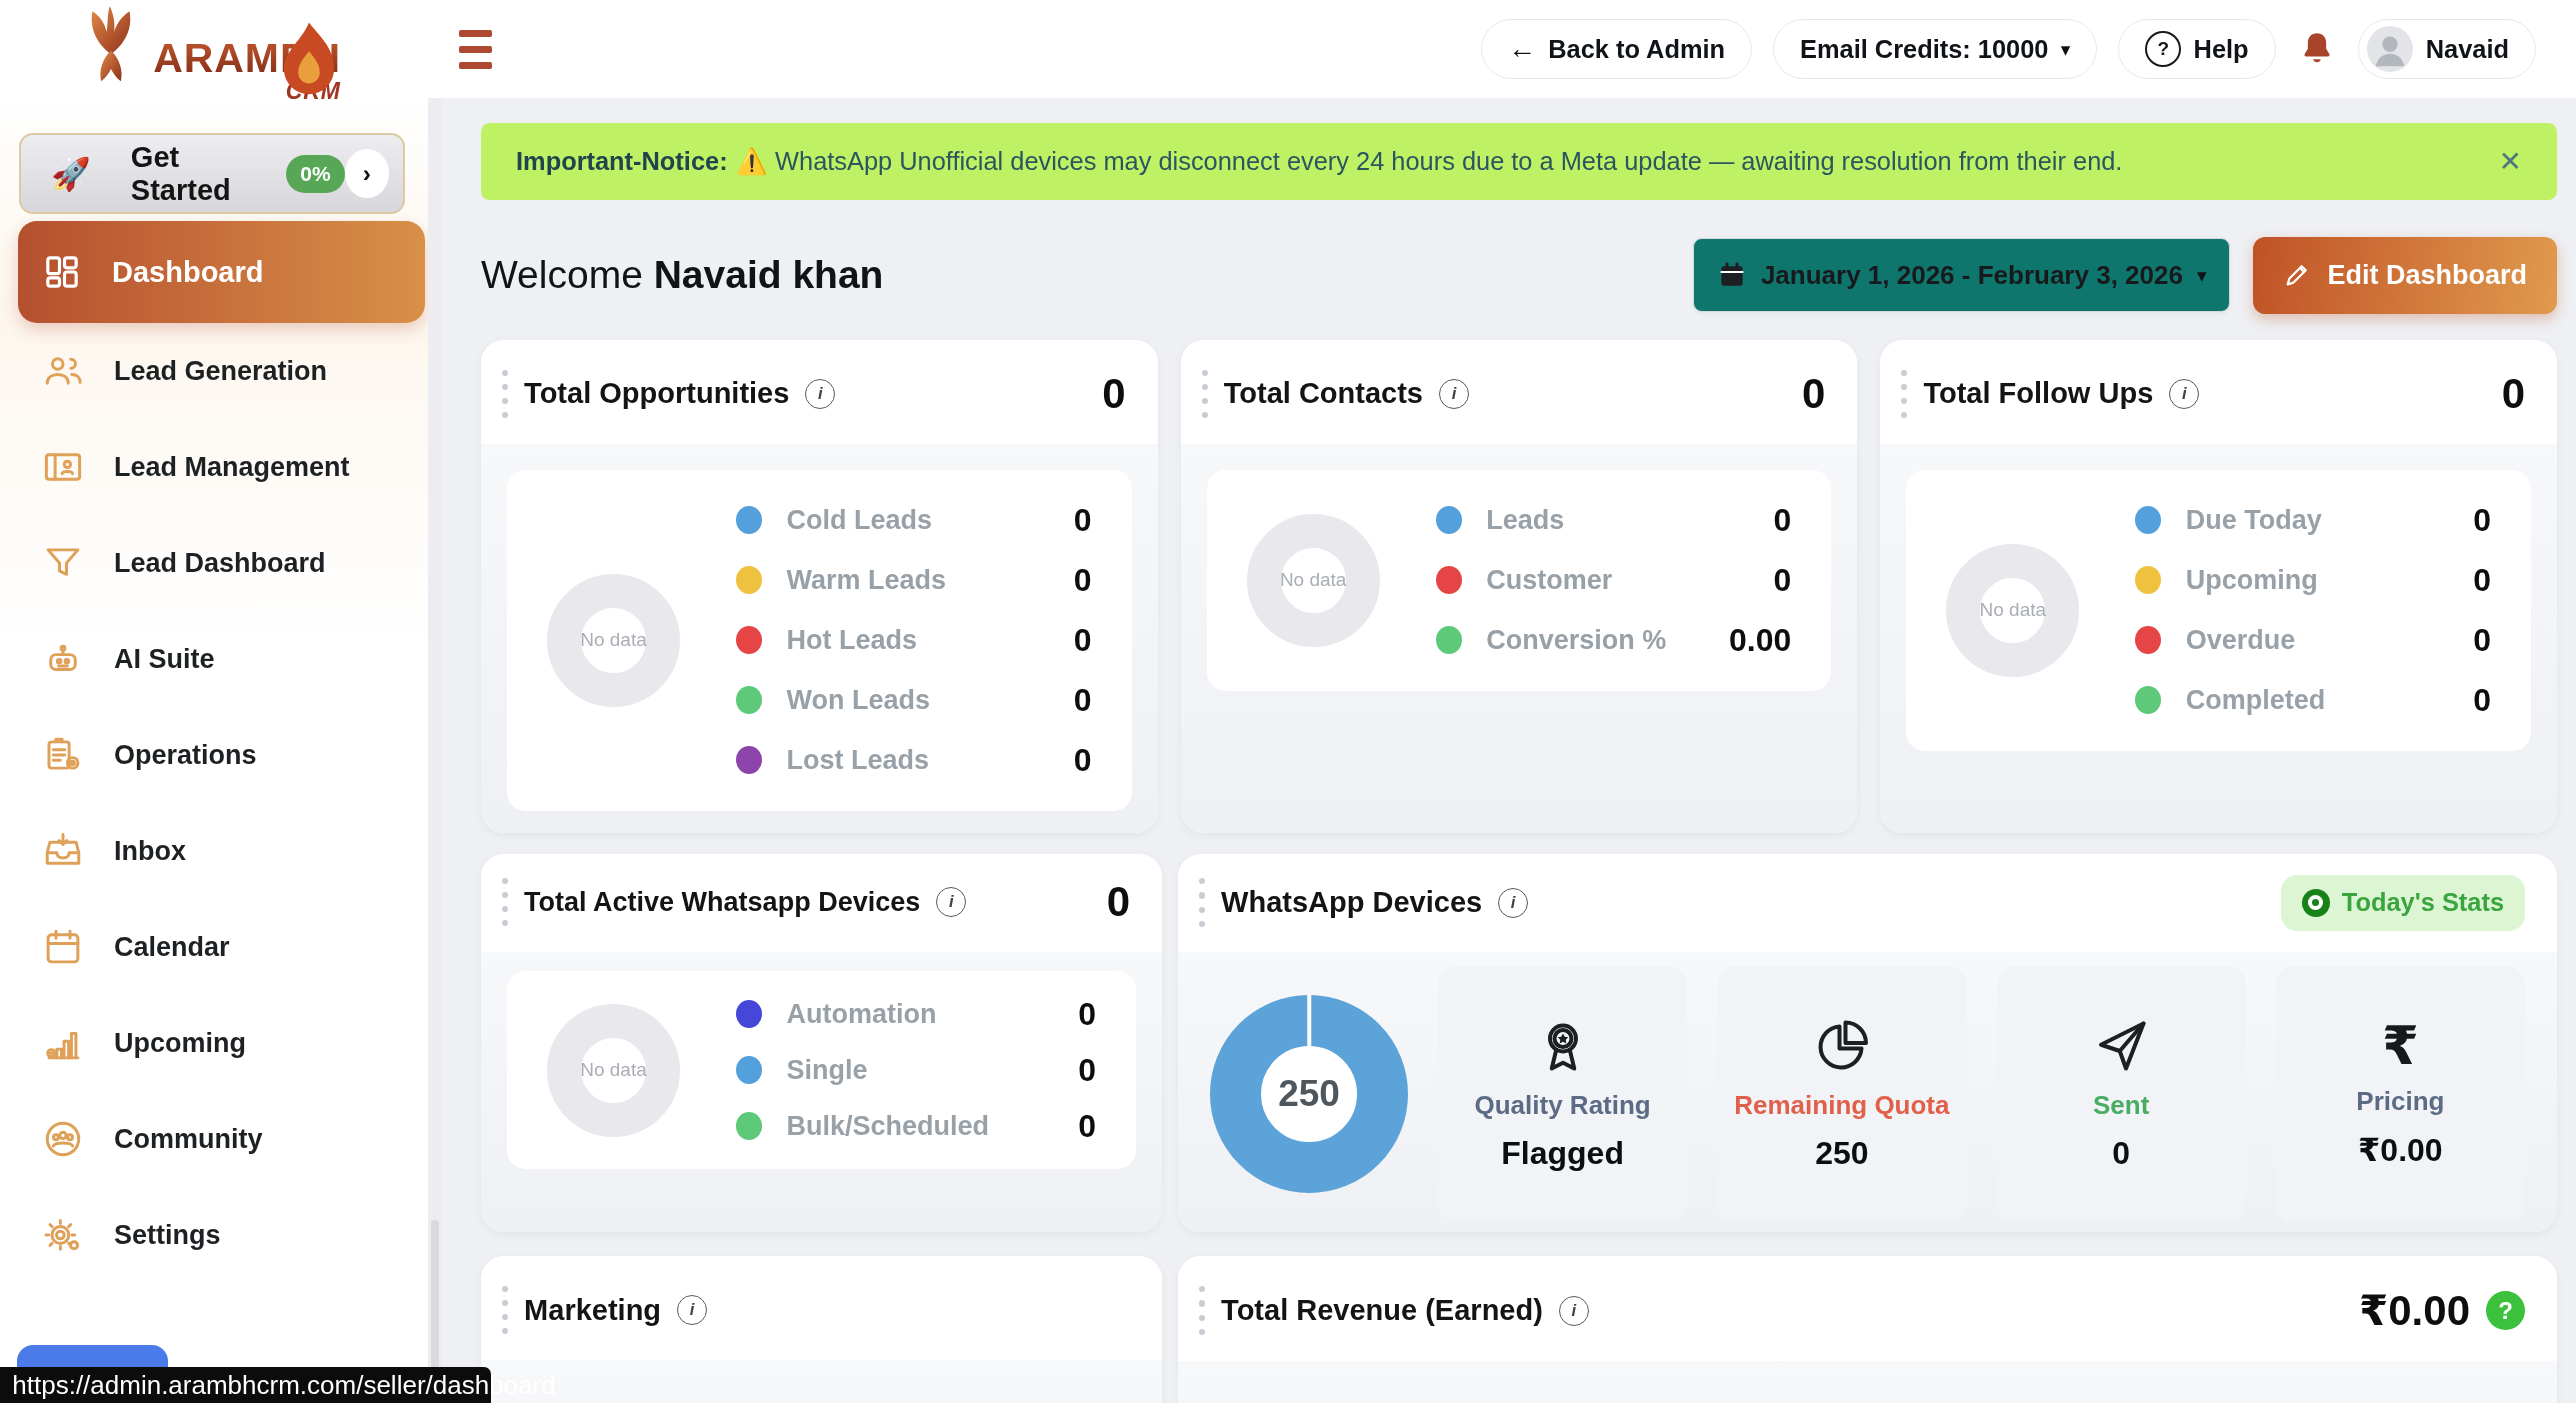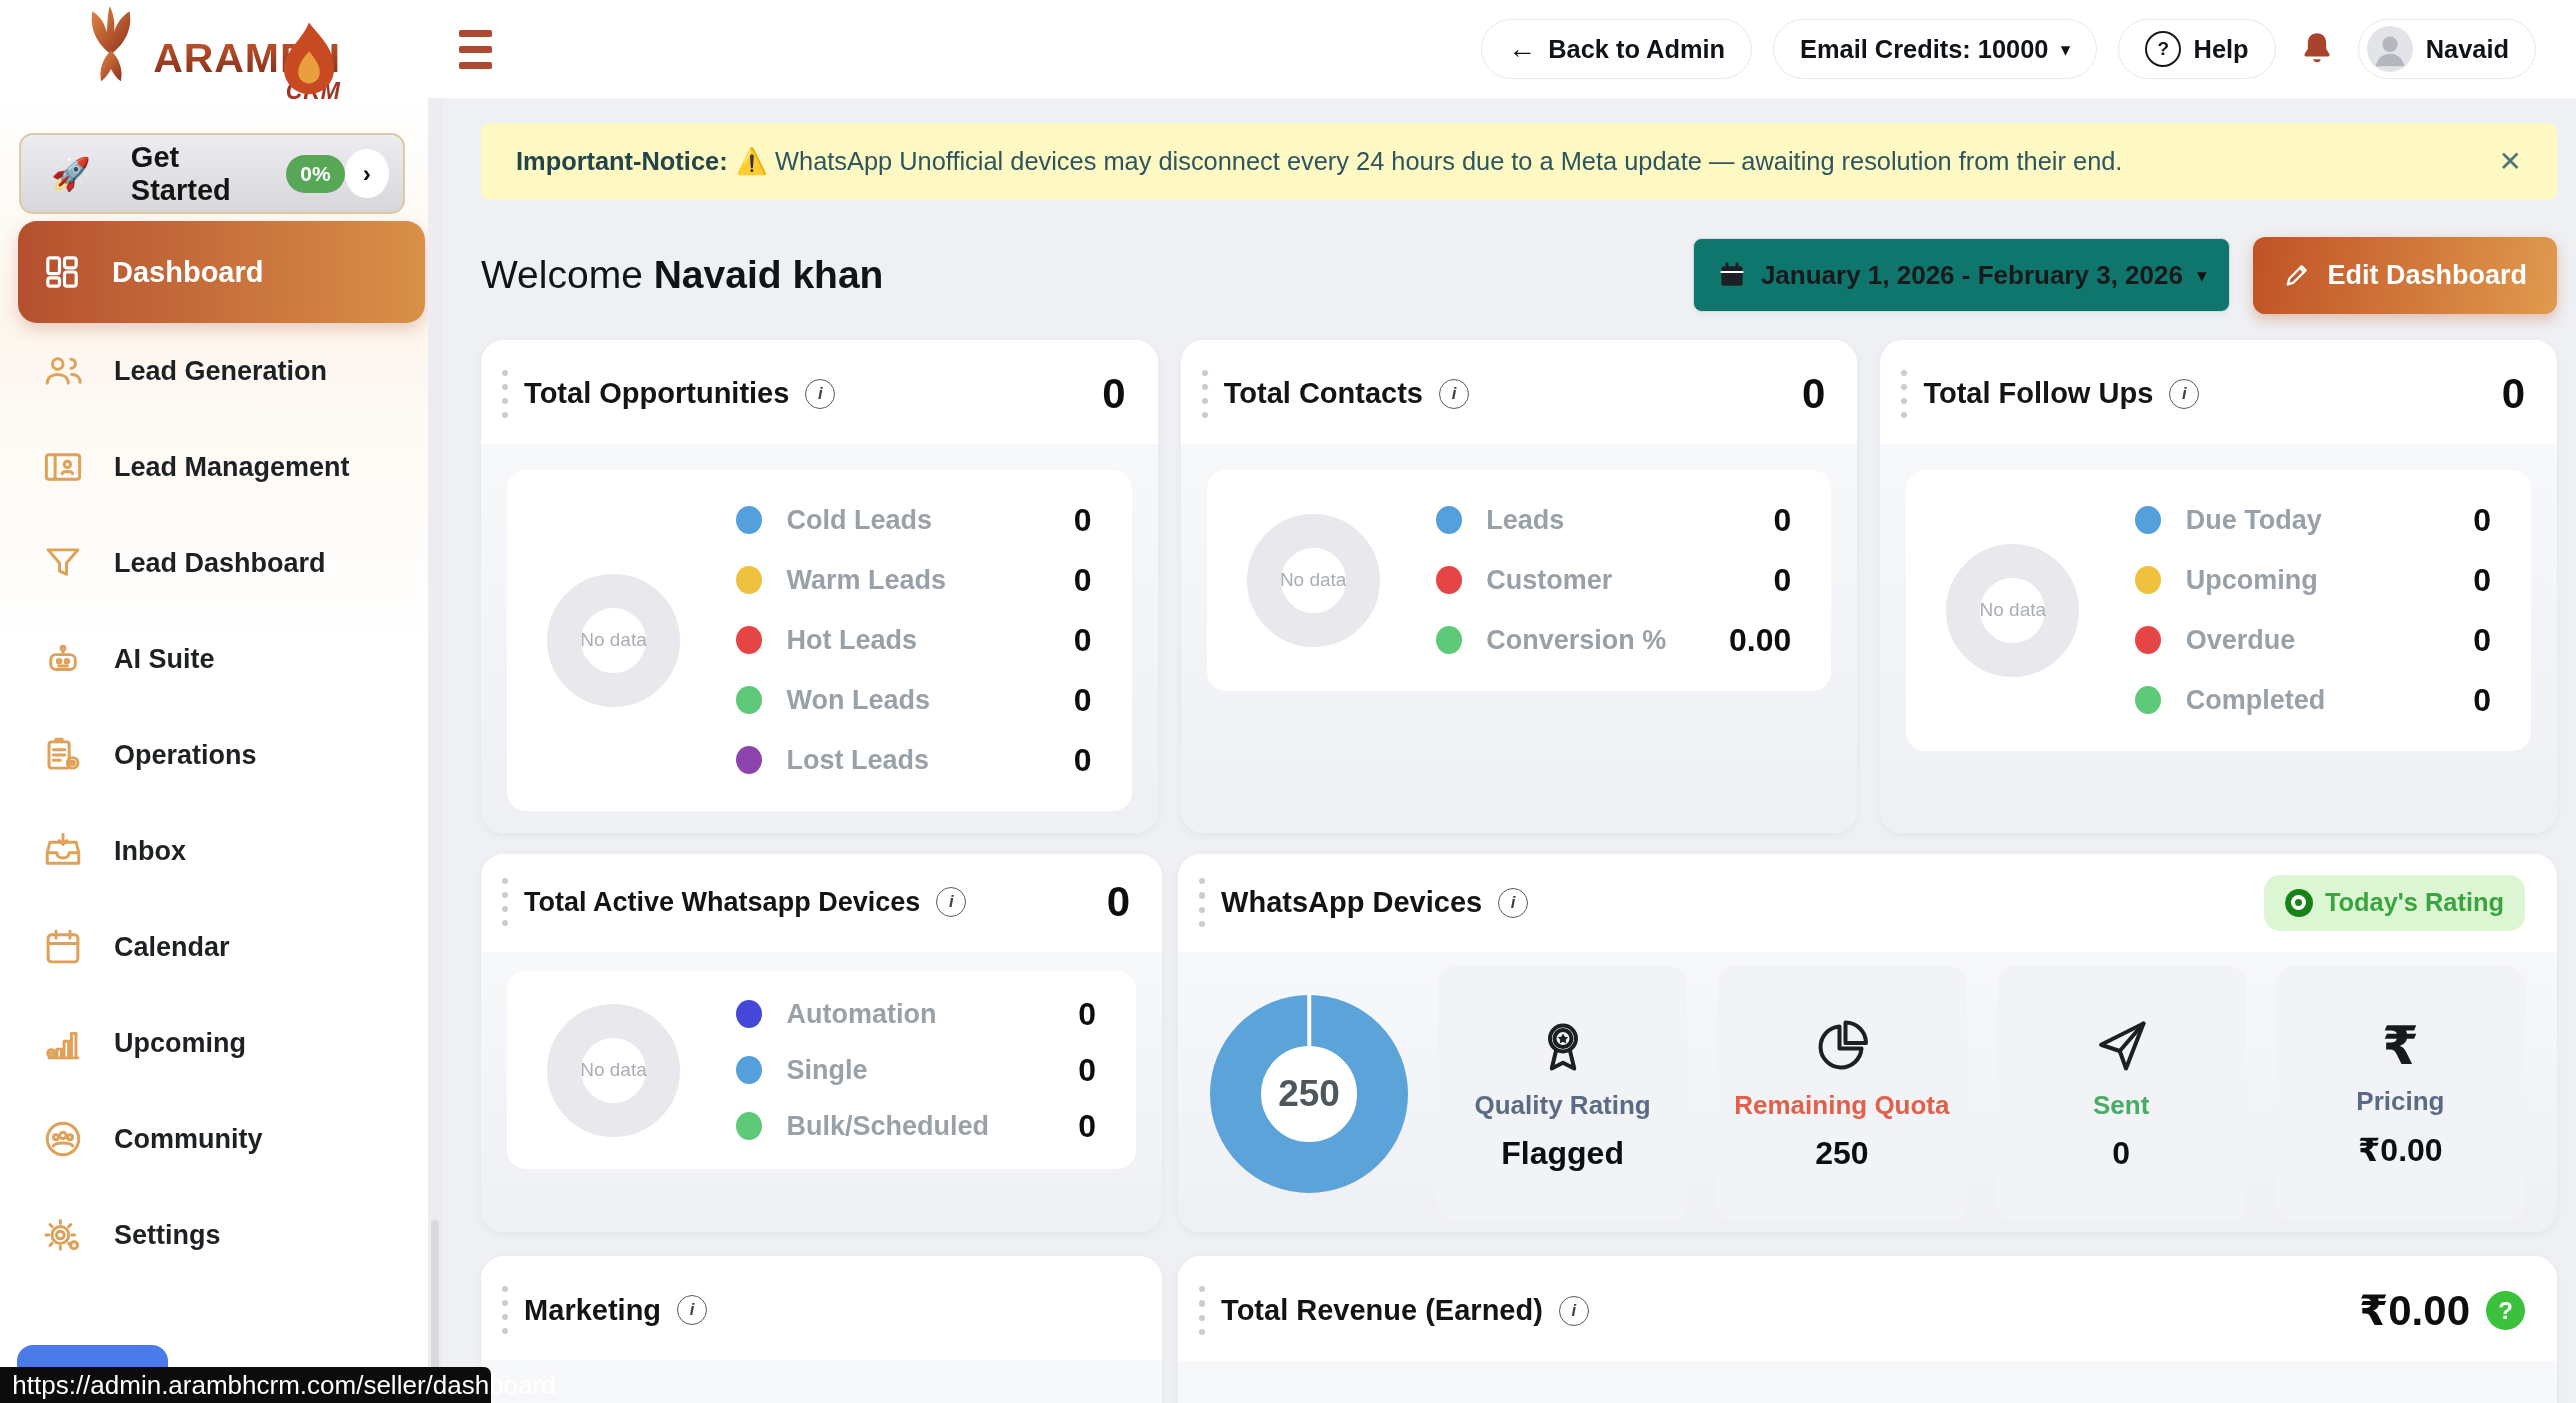--- a/index.html
+++ b/index.html
@@ -36,21 +36,21 @@
   .gs-next{margin-left:auto;width:49px;height:49px;border-radius:50%;background:#fff;display:flex;align-items:center;justify-content:center;font-size:24.5px;font-weight:700;color:#111;}
   .nav{position:absolute;left:0;top:123px;width:442px;}
   .nav-item{display:flex;align-items:center;height:96px;padding-left:42px;cursor:pointer;}
   .nav-item .sicon{width:42px;height:42px;flex:0 0 42px;}
   .nav-label{margin-left:30px;font-size:27px;font-weight:600;color:#1e2124;}
   .nav-item.active{height:102px;margin:0 17.5px 0 17.5px;padding-left:24.5px;border-radius:19px;background:linear-gradient(90deg,#b5502f,#d99048);box-shadow:0 7px 16px rgba(181,80,47,.25);}
   .nav-item.active .nav-label{color:#fff;font-size:29px;}
 
   
   .main{position:absolute;left:442px;top:98px;width:2134px;height:1306px;box-sizing:border-box;padding:24.5px 19px 0 39px;overflow:hidden;}
-  .notice{height:77px;border-radius:8.8px;background:#fef9c3;display:flex;align-items:center;padding:0 35px;box-sizing:border-box;}
+  .notice{height:77px;border-radius:8.8px;background:#bef264;display:flex;align-items:center;padding:0 35px;box-sizing:border-box;}
   .notice-text{font-size:25.4px;color:#2c565f;font-weight:500;}
   .notice-text b{font-weight:800;color:#22454d;margin-right:8.8px;}
   .notice-close{margin-left:auto;font-size:28px;color:#4f767e;cursor:pointer;font-weight:600;}
 
   .welcome-row{margin-top:37px;display:flex;align-items:center;}
   .welcome{font-size:39px;color:#101418;font-weight:400;}
   .welcome b{font-weight:800;}
   .wr-right{margin-left:auto;display:flex;align-items:center;gap:23px;}
   .date-pill{display:flex;align-items:center;gap:14px;height:72px;padding:0 23px;background:#0f766e;border:1.8px solid #d9d9e0;border-radius:8.8px;font-size:26px;font-weight:600;color:#17191c;cursor:pointer;box-shadow:0 1.8px 5.3px rgba(0,0,0,.05);}
   .edit-btn{display:flex;align-items:center;gap:16px;height:77px;padding:0 30px;border-radius:12.3px;background:linear-gradient(100deg,#c05226,#e09a4e);color:#fff;font-size:27px;font-weight:600;cursor:pointer;box-shadow:0 5.3px 12.3px rgba(192,82,38,.3);}
@@ -490,21 +490,21 @@
               <i></i>
             </span>
           <span class="card-title">WhatsApp Devices</span>
           <span class="info-dot">i</span>
           <span class="ts-badge">
             <span class="ts-outer">
                 <span class="ts-inner">
                   <span class="ts-core"></span>
                 </span>
               </span>
-            <span>Today's Rating</span>
+            <span>Today's Stats</span>
           </span>
         </div>
         <div class="card-body" style="padding:0;">
           <div class="wa-body">
             <div class="wa-donut" style="border-color: rgb(91, 163, 217);">
               <span class="notch"></span>
               <span class="wa-val">250</span>
             </div>
             <div class="tile">
               <svg class="kicon" viewBox="0 0 24 24">

